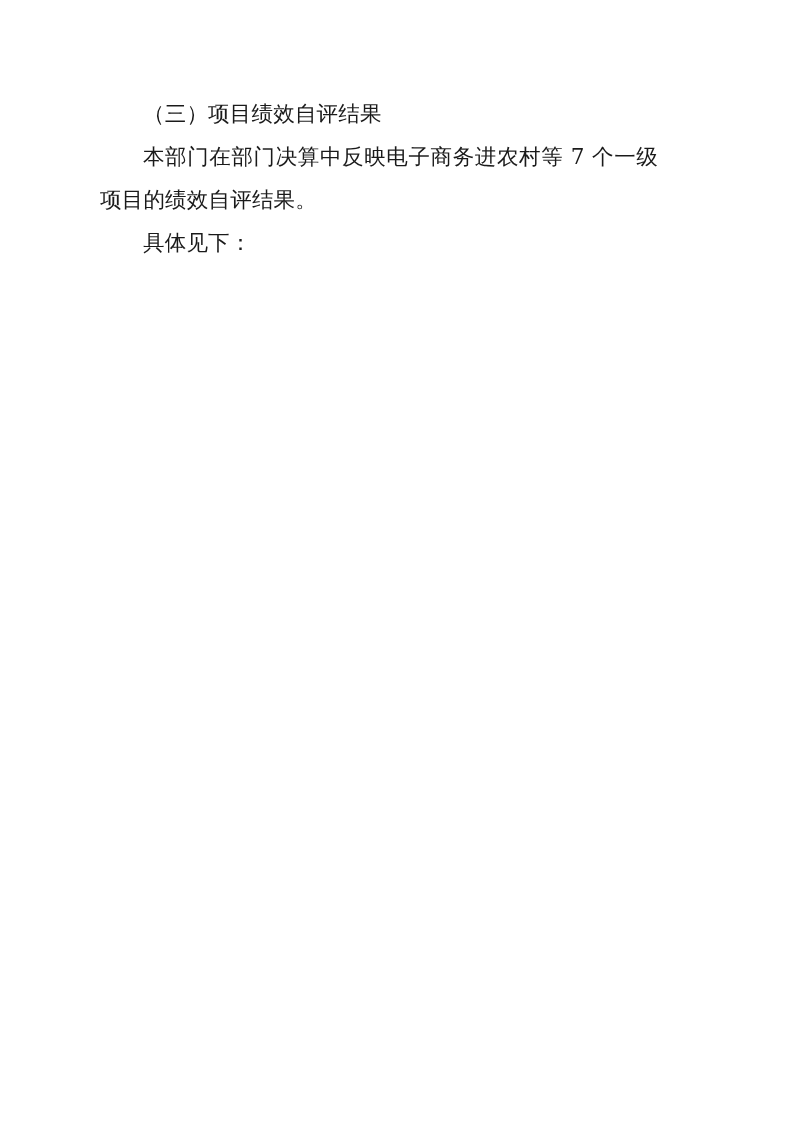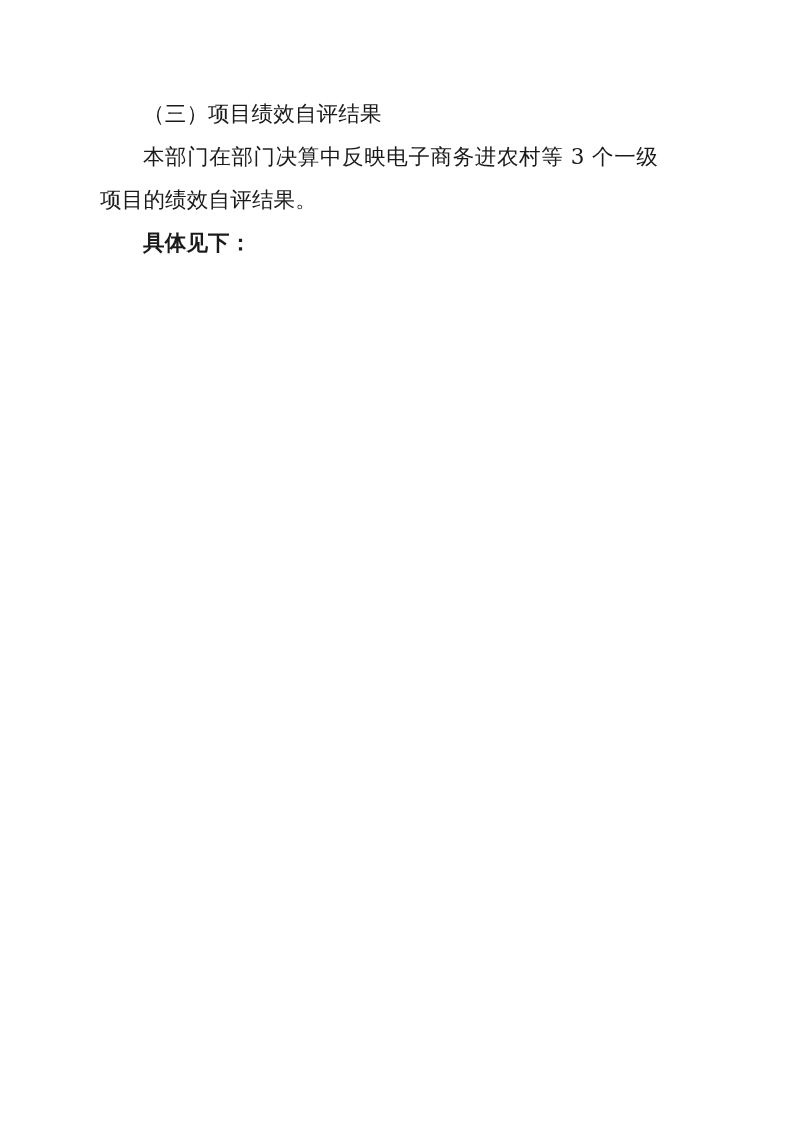--- a/index.html
+++ b/index.html
@@ -27,41 +27,40 @@
     text-align: justify;
     text-justify: inter-ideograph;
     letter-spacing: 0.2px;
   }
   .para {
     margin: 0 0 0 0;
     text-indent: 2em;
   }
   .para + .para {
     margin-top: 0px;
-    font-weight: bold;
   }
   .heading {
     text-indent: 2em;
     font-size: 21.5px;
     line-height: 43px;
     margin: 0;
   }
   
   .doc-body, .heading {
     -webkit-font-smoothing: antialiased;
   }
 </style>
 </head>
 <body>
 
 <div class="page">
   <div class="doc-body">
 
     <p class="heading">（三）项目绩效自评结果</p>
 
-    <p class="para">本部门在部门决算中反映电子商务进农村等 3 个一级项目的绩效自评结果。</p>
+    <p class="para">本部门在部门决算中反映电子商务进农村等 7 个一级项目的绩效自评结果。</p>
 
     <p class="para">具体见下：</p>
 
 
 
   </div>
 </div>
 
 </body></html>

